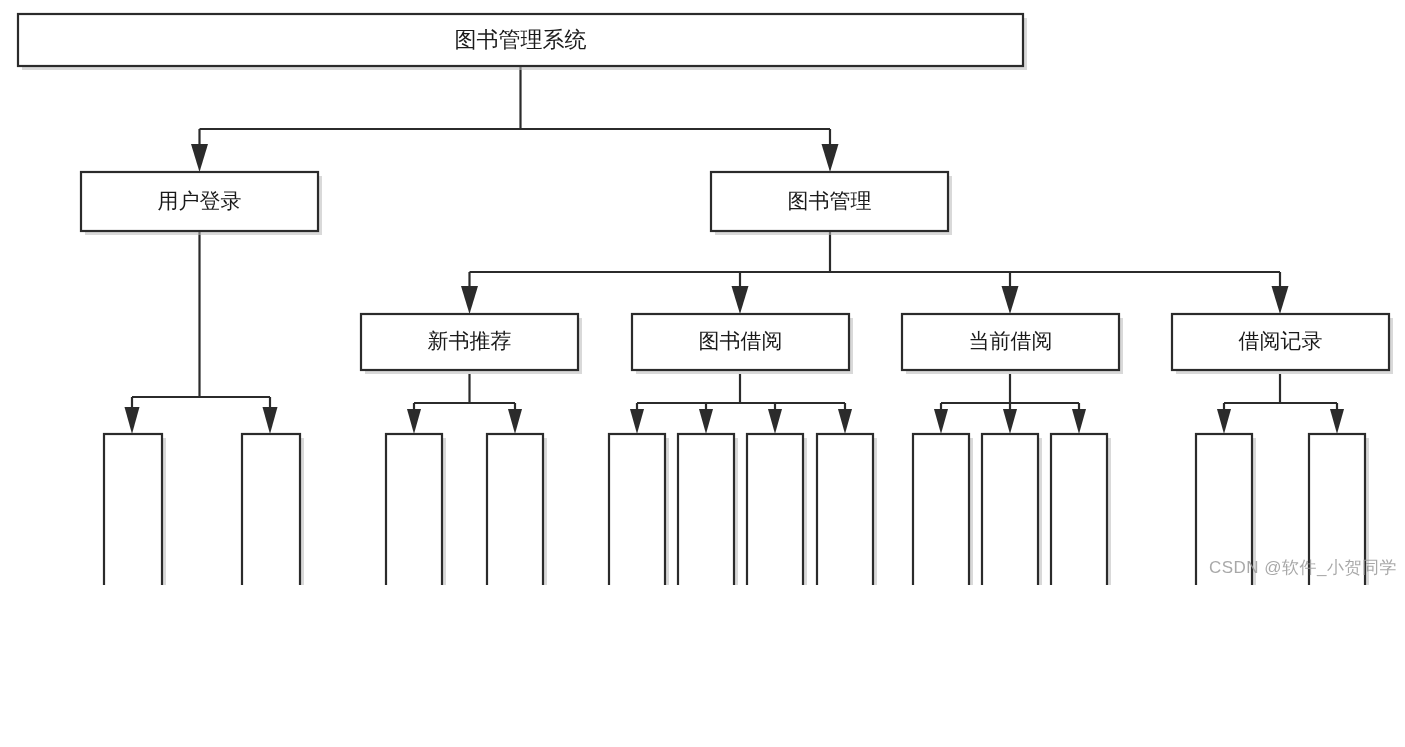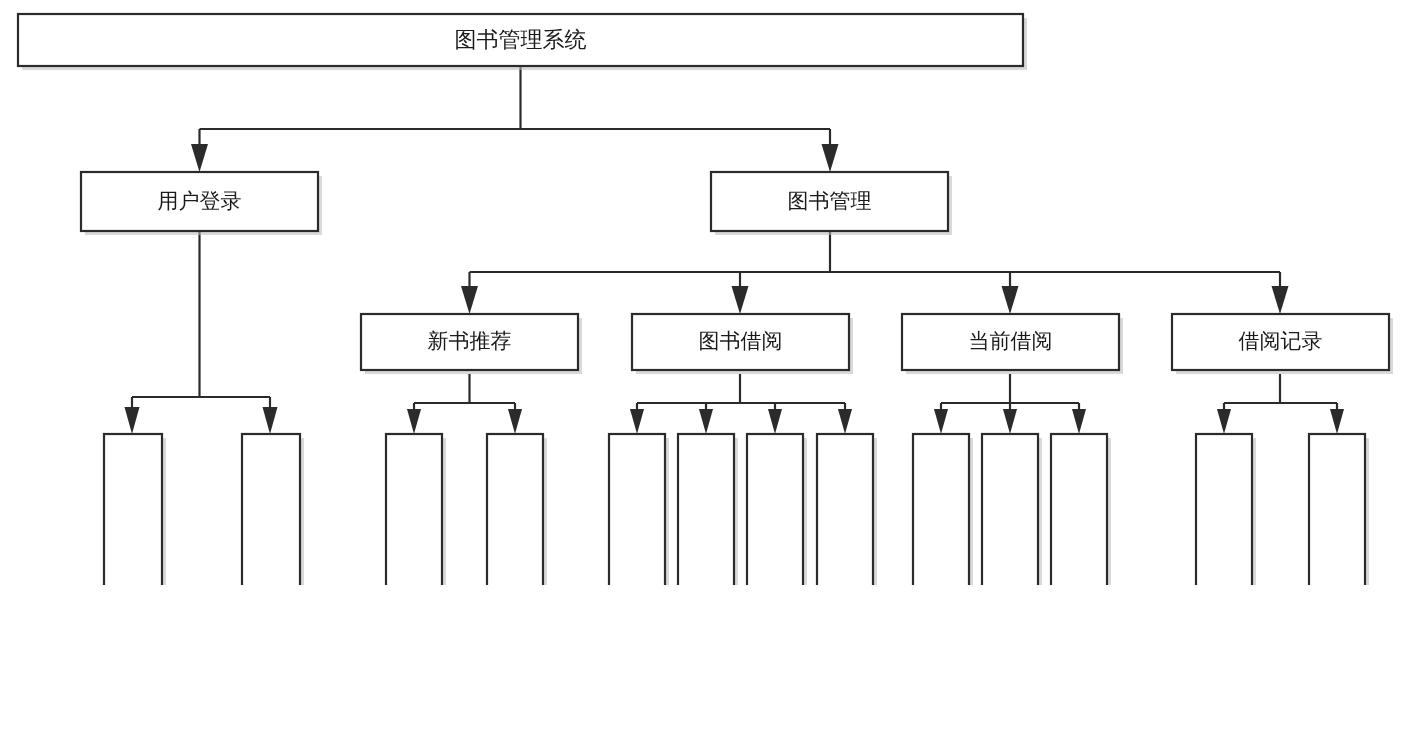--- a/index.html
+++ b/index.html
@@ -275,14 +275,15 @@
   <div class="vlabel" style="left:747px; top:434px; width:56px; height:297px; align-items:flex-start; padding-top:8px; box-sizing:border-box;">编辑图书（管理员）</div>
   <div class="vlabel" style="left:817px; top:434px; width:56px; height:297px;">借阅图书</div>
 
   <div class="vlabel" style="left:913px; top:434px; width:56px; height:297px;">查询图书</div>
   <div class="vlabel" style="left:982px; top:434px; width:56px; height:297px;">归还图书</div>
   <div class="vlabel" style="left:1051px; top:434px; width:56px; height:297px; align-items:flex-start; padding-top:8px; box-sizing:border-box;">确认归还（管理员）</div>
 
   <div class="vlabel" style="left:1196px; top:434px; width:56px; height:297px;">新增借阅记录</div>
   <div class="vlabel" style="left:1309px; top:434px; width:56px; height:297px;">查询借阅记录</div>
 
+  <div id="watermark">CSDN @软件_小贺同学</div>
 
 </div>
 
 </body></html>

